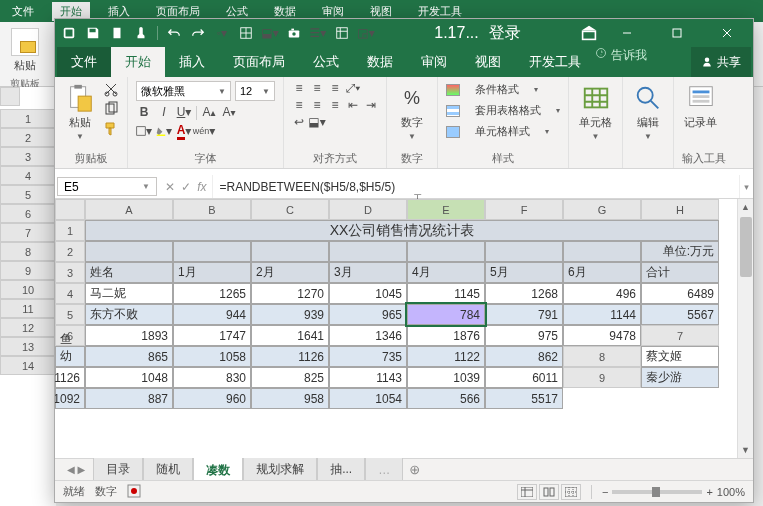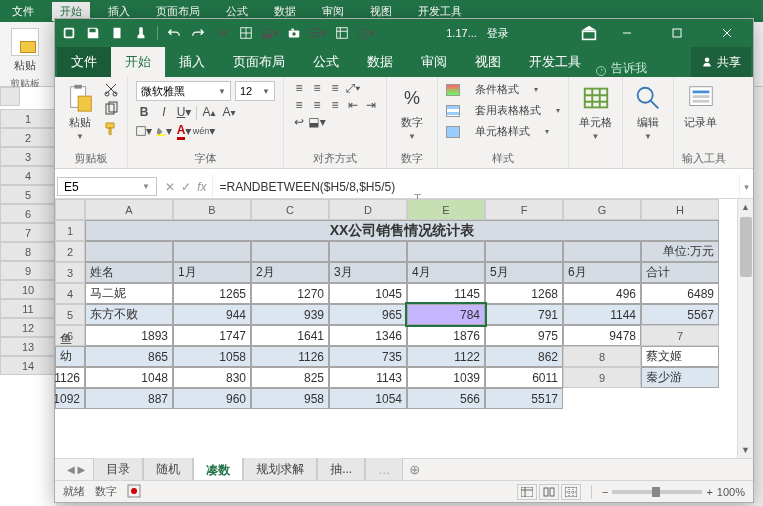--- a/index.html
+++ b/index.html
@@ -19,30 +19,30 @@
 .bg-label{font-size:11px;color:#444;margin-top:2px;}
 .bg-group-label{font-size:10px;color:#666;text-align:center;margin-top:4px;}
 
 
 .fg-window { position: absolute; top: 18px; left: 54px; width: 700px; height: 485px; background: #fff; border: 1px solid #ababab; box-shadow: 0 4px 20px rgba(0,0,0,0.3); display: flex; flex-direction: column; }
 
 .titlebar { height: 28px; background: #217346; display: flex; align-items: center; padding: 0 6px; gap: 10px; color: #fff; }
 .titlebar .qat { display: flex; gap: 8px; align-items: center; }
 .titlebar .qat svg { width: 14px; height: 14px; }
 .titlebar .spacer { flex: 1; }
-.titlebar .title-text { font-size: 11px; }
+.titlebar .title-text { font-size: 16px; }
 .titlebar .winbtn { width: 40px; height: 28px; display: flex; align-items: center; justify-content: center; color:#fff; }
 .titlebar .winbtn svg{width:10px;height:10px;}
 
 .menubar { height: 30px; background: #217346; display: flex; align-items: stretch; padding: 0 2px; }
 .menubar .mtab { padding: 0 14px; color: #fff; font-size: 13px; display: flex; align-items: center; cursor: pointer; }
 .menubar .mtab.active { background: #f3f2f1; color: #217346; }
 .menubar .mtab.file { background: #1a5c38; }
 .menubar .spacer { flex: 1; }
-.menubar .tell { color: #c6e9d4; display: flex; align-items: flex-end; gap: 4px; font-size: 12px; }
+.menubar .tell { color: #c6e9d4; display: flex; align-items: flex-start; gap: 4px; font-size: 12px; }
 .menubar .share { background: rgba(0,0,0,0.15); color: #fff; padding: 0 10px; display: flex; align-items: center; gap: 4px; font-size: 12px; }
 
 .ribbon { height: 92px; background: #f3f2f1; border-bottom: 1px solid #d6d6d6; display: flex; position:relative; }
 .rgroup { border-right: 1px solid #e1e1e1; padding: 4px 8px 2px 8px; display: flex; flex-direction: column; justify-content: space-between;}
 .rgroup-title { font-size: 11px; color: #666; text-align: center; padding-top:2px; border-top:1px solid transparent;}
 .rgroup-body { display: flex; gap: 6px; align-items: flex-start; }
 .big-btn { display: flex; flex-direction: column; align-items: center; gap: 2px; padding: 2px; font-size: 11px; color: #444; }
 .big-btn .icon-box { width: 30px; height: 30px; display: flex; align-items: center; justify-content: center; }
 .small-col { display: flex; flex-direction: column; gap: 4px; }
 .small-row { display:flex; gap:4px; align-items:flex-end;}
@@ -60,21 +60,21 @@
 .fx-input { flex: 1; display: flex; align-items: center; padding: 0 6px; font-size: 12px; color: #333; position:relative;}
 .cursor-img{position:absolute; left:200px; top:16px; font-size:14px; color:#444;}
 .fx-expand{width:14px; display:flex;align-items:center;justify-content:center;color:#888;font-size:9px;border-left:1px solid #eee;}
 
 .grid-area { flex: 1; display: flex; overflow: hidden; position:relative; background:#fff;}
 .grid { display: grid; grid-template-columns: 30px 88px 78px 78px 78px 78px 78px 78px 78px; grid-auto-rows: 21px; border-collapse: collapse; }
 .hdr { background: #e6e6e6; border: 1px solid #ccc; text-align: center; font-size: 11px; color: #555; display:flex; align-items:center; justify-content:center;}
 .hdr.sel { background: #c6e0b4; }
 .rowh { background: #e6e6e6; border: 1px solid #ccc; text-align: center; font-size: 11px; color: #555; display:flex; align-items:center; justify-content:center;}
 .cell { border: 1px solid #a6a6a6; padding: 0 4px; font-size: 12px; color: #333; display:flex; align-items:center; background:#fff;}
-.cell.title { font-size: 14px; justify-content: center; background:#d6dce4;font-weight:bold;}
+.cell.title { font-size: 14px; justify-content: center; background:#d6dce4;}
 .cell.hdr2 { background: #d6dce4; font-weight:normal;}
 .cell.unit { justify-content:flex-end; background: #d6dce4; }
 .cell.r { justify-content: flex-end; }
 .cell.name{background:#fff;}
 .cell.alt{background:#dce6f1;}
 .cell.sel { background: #c4b5fd; outline: 2px solid #217346; z-index:2; }
 .vscroll{width:16px;background:#f0f0f0;border-left:1px solid #ddd;position:relative;}
 .vscroll .thumb{position:absolute;top:18px;left:2px;width:12px;height:60px;background:#c1c1c1;border-radius:2px;}
 .vscroll .arr{height:16px;display:flex;align-items:center;justify-content:center;font-size:9px;color:#666;}
 

